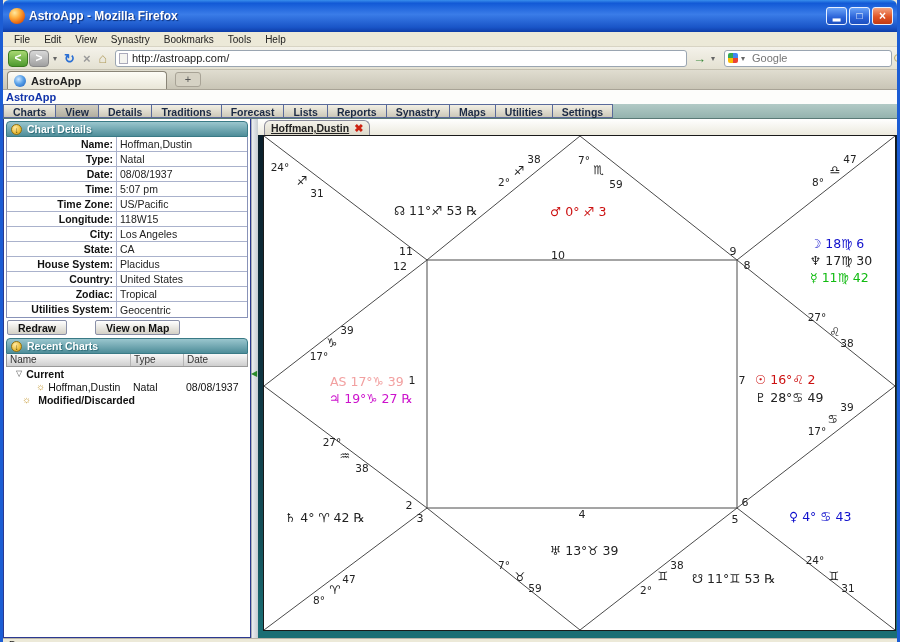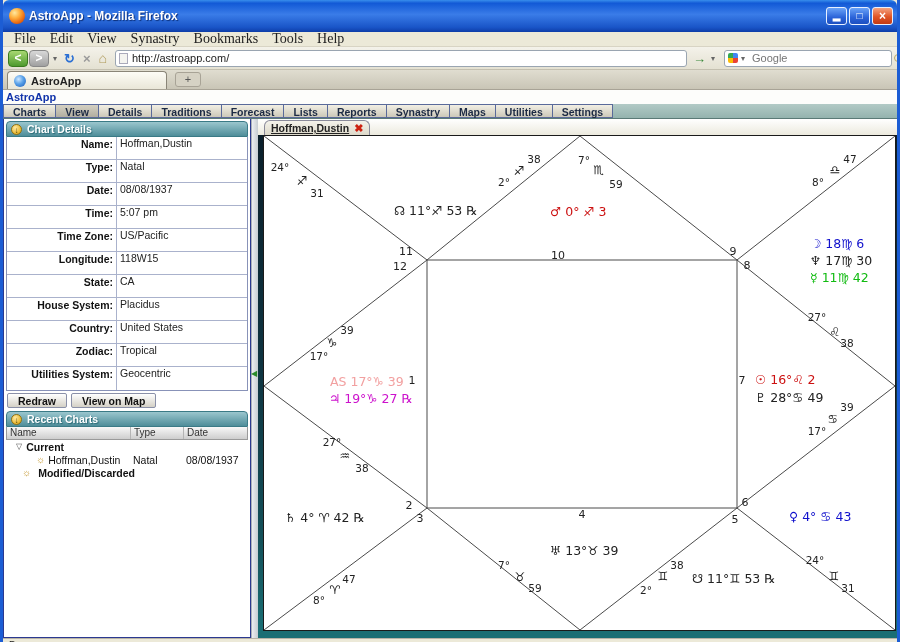--- a/index.html
+++ b/index.html
@@ -16,21 +16,21 @@
   .title-text { color:#fff; font-weight:bold; font-size:12px; text-shadow:1px 1px 1px #0a2d78; flex:1; }
   .win-controls { display:flex; }
   .win-btn { width:21px; height:18px; margin-left:2px; border:1px solid #e8f0ff; border-radius:3px;
     background:linear-gradient(180deg,#6aa3f8,#2a62d8 60%,#1c4fc0); color:#fff; font-size:10px;
     text-align:center; line-height:16px; cursor:default; }
   .win-btn.close { background:linear-gradient(180deg,#f4a380,#e05526 55%,#c23a14); font-size:12px; font-weight:bold; }
 
   
   .menubar { height:15px; background:#ece9d8; display:flex; align-items:center; padding-left:4px;
     border-bottom:1px solid #d8d4c4; }
-  .menu-item { font-size:14px; color:#222; padding:0 7px;font-family:Liberation Serif, serif; }
+  .menu-item { font-size:10px; color:#222; padding:0 7px; }
 
   
   .navbar { height:23px; background:linear-gradient(#f4f2ea,#e4e1d2); display:flex; align-items:center;
     padding:0 5px; border-bottom:1px solid #c4c0b0; }
   .nav-sq { width:20px; height:17px; border-radius:4px; color:#fff; font-weight:bold; font-size:12px;
     text-align:center; line-height:15px; margin-right:1px; flex:none; }
   .nav-sq.back { background:linear-gradient(#a8d872,#4e9a2e); border:1px solid #3a7a1e; }
   .nav-sq.fwd  { background:linear-gradient(#d8d8d8,#a0a0a0); border:1px solid #888; }
   .caret { font-size:8px; color:#666; padding:0 3px; }
   .tool { font-size:13px; font-weight:bold; padding:0 4px; flex:none; }
@@ -82,26 +82,26 @@
 
   
   .sidebar { width:248px; background:#fff; border:1px solid #2b3990; border-top:none; padding:2px; }
   .panel-header { height:16px; display:flex; align-items:center; border-radius:4px 4px 0 0;
     background:linear-gradient(#9ac6ce,#4e8d99); border:1px solid #3a7a86; padding-left:4px; }
   .panel-header span:last-child { color:#fff; font-weight:bold; font-size:10.5px; text-shadow:1px 1px 1px #2a6a76; margin-left:5px;}
   .ph-icon { width:11px; height:11px; border-radius:50%; flex:none; text-align:center; line-height:11px;
     font-size:8px; color:#554400; font-weight:bold;
     background:radial-gradient(circle at 35% 30%, #ffe9a0, #e8b830 70%, #b08010); border:1px solid #907010; }
   .fields { border:1px solid #8892b8; border-top:none; }
-  .field-row { display:flex; height:23px; border-bottom:1px solid #aab2cc; align-items:flex-start; }
+  .field-row { display:flex; height:15px; border-bottom:1px solid #aab2cc; align-items:center; }
   .field-row:last-child { border-bottom:none; }
   .field-label { width:110px; text-align:right; font-size:10.5px; font-weight:bold; color:#111;
     padding-right:3px; border-right:1px solid #aab2cc; height:100%; line-height:14px; }
   .field-value { flex:1; font-size:10.5px; color:#222; padding-left:3px; }
-  .btn-row { padding:2px 1px 3px 1px; display:flex; }
+  .btn-row { padding:2px 1px 3px 1px; display:flex;gap:24px; }
   .xp-btn { height:15px; font-size:10.5px; font-weight:bold; color:#111; padding:0 10px; margin-right:4px;
     background:linear-gradient(#ffffff,#d4d1c6); border:1px solid #8a90a8; border-radius:2px;
     font-family:"Liberation Sans",sans-serif; }
   .rc-header { display:flex; height:13px; background:linear-gradient(#f8f8f8,#cecece);
     border:1px solid #9a9a9a; border-top:none; font-size:10px; color:#333; }
   .rc-col { padding-left:3px; line-height:12px; border-right:1px solid #b4b4b4; }
   .rc-col.name { width:124px; } .rc-col.type { width:53px; } .rc-col.date { flex:1; border-right:none; }
   .tree { font-size:10.5px; color:#111; }
   .tree-row { display:flex; align-items:center; height:13px; }
   .tri { font-size:8px; color:#555; margin-left:10px; }
@@ -241,20 +241,24 @@
             <span class="field-label">Time:</span>
             <span class="field-value">5:07 pm</span>
           </div>
           <div class="field-row">
             <span class="field-label">Time Zone:</span>
             <span class="field-value">US/Pacific</span>
           </div>
           <div class="field-row">
             <span class="field-label">Longitude:</span>
             <span class="field-value">118W15</span>
+          </div>
+          <div class="field-row">
+            <span class="field-label">City:</span>
+            <span class="field-value">Los Angeles</span>
           </div>
           <div class="field-row">
             <span class="field-label">State:</span>
             <span class="field-value">CA</span>
           </div>
           <div class="field-row">
             <span class="field-label">House System:</span>
             <span class="field-value">Placidus</span>
           </div>
           <div class="field-row">

